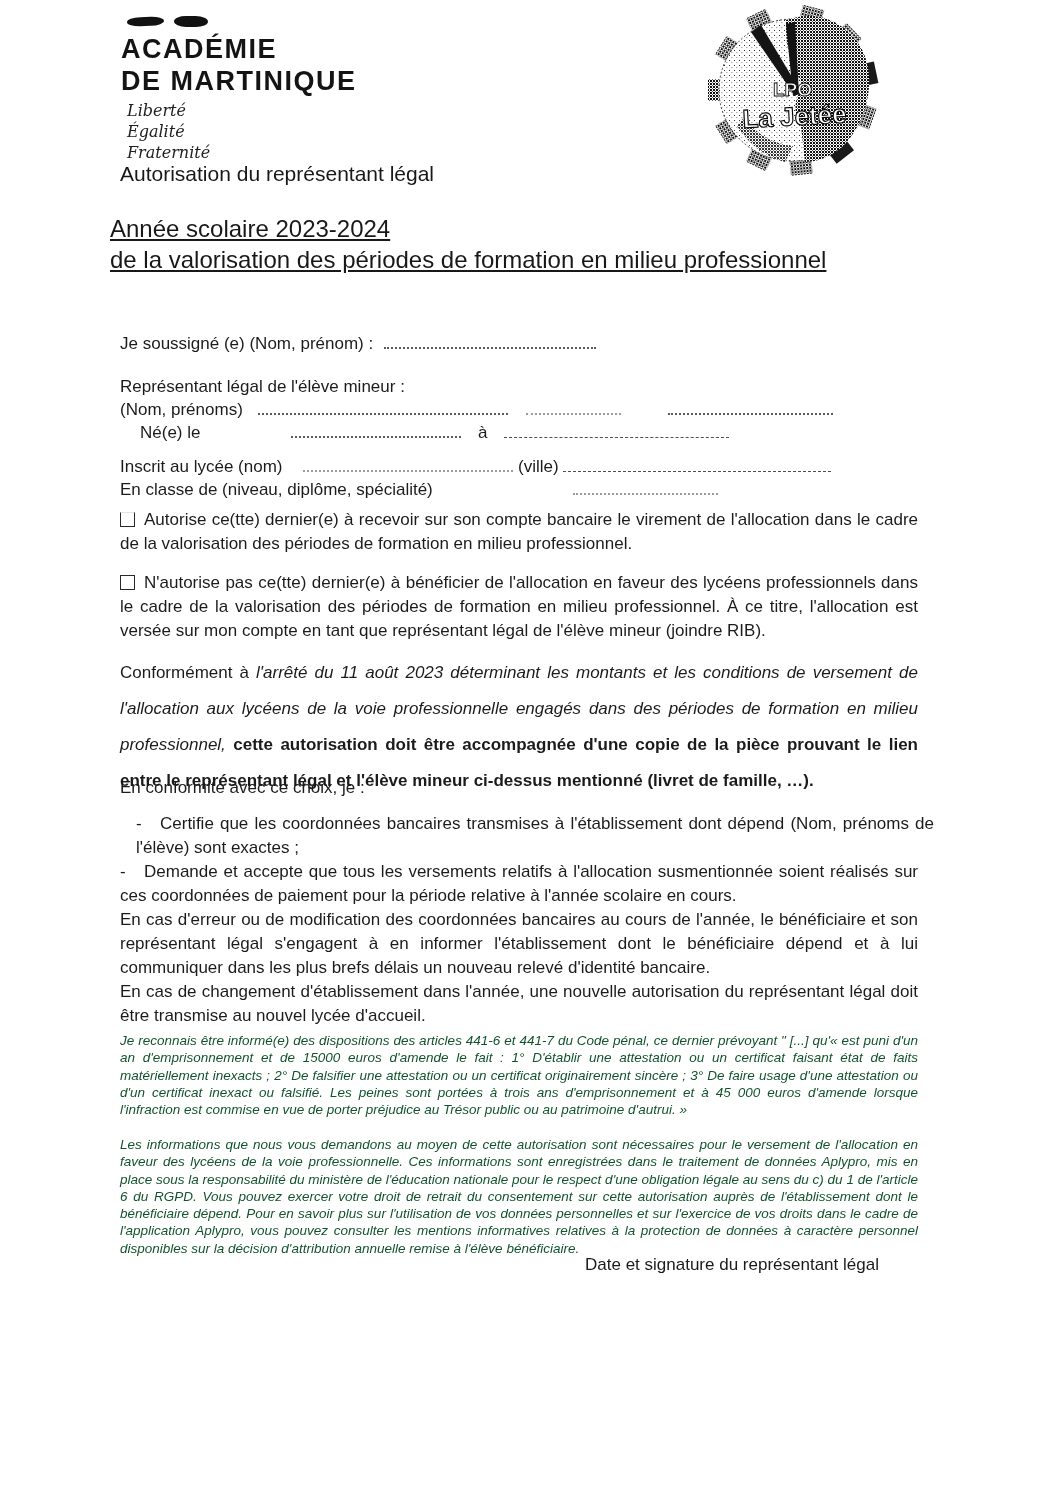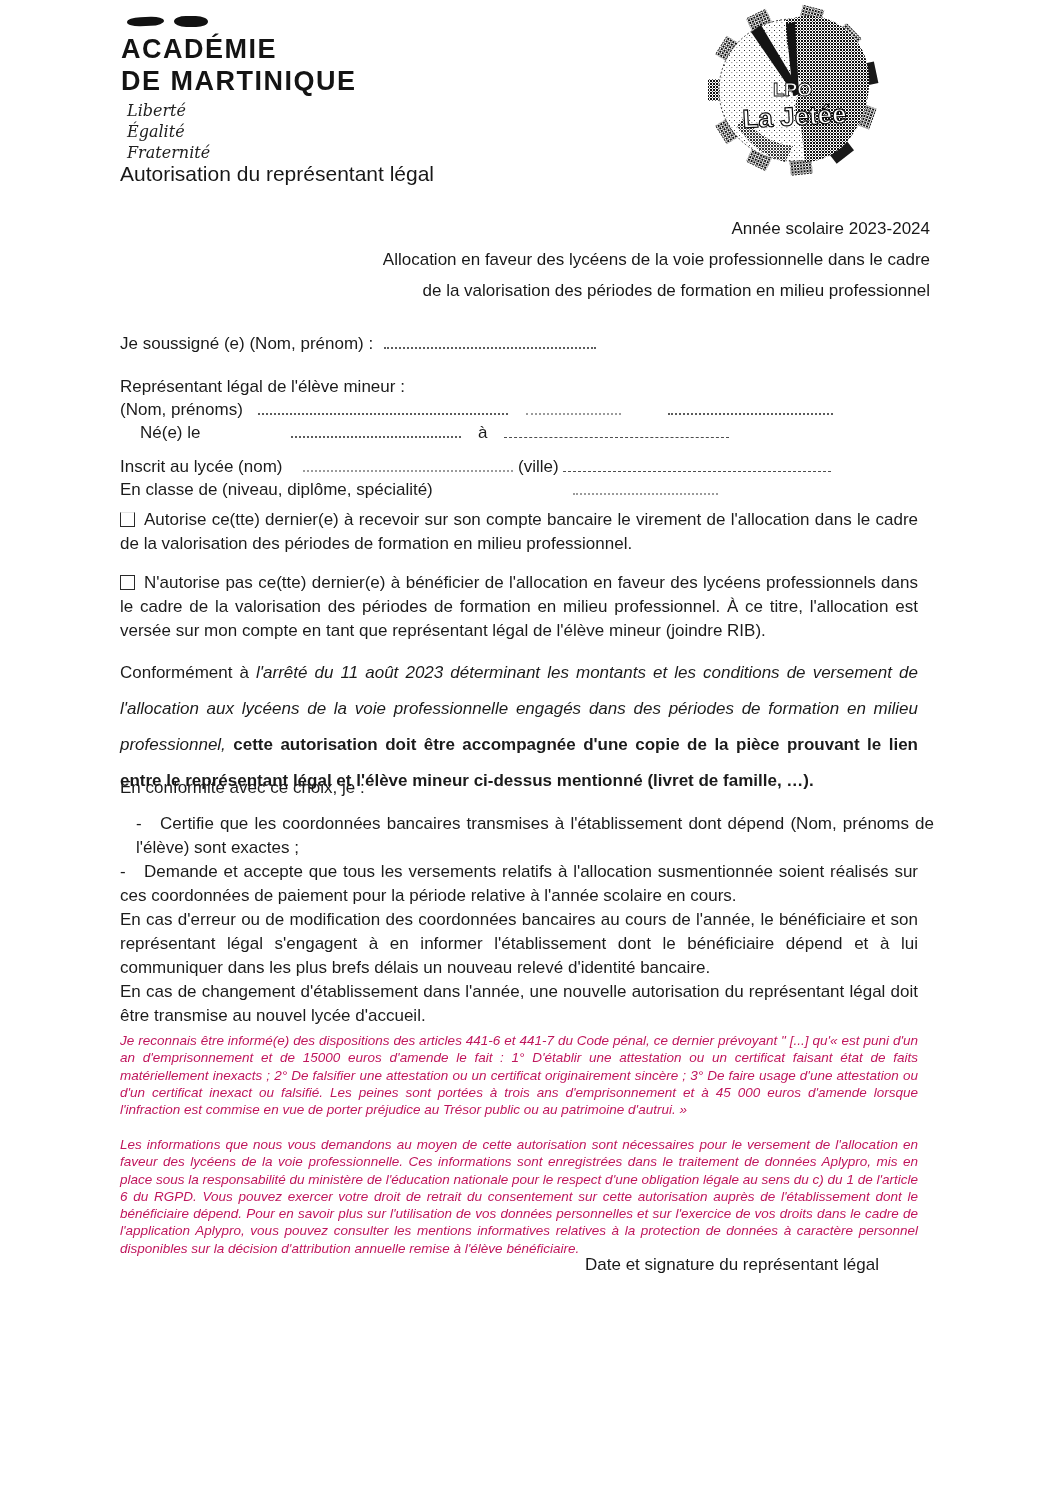--- a/index.html
+++ b/index.html
@@ -21,37 +21,37 @@
     font-weight:bold;font-size:27px;line-height:32px;
     letter-spacing:1.5px;color:#161616;
   }
   .motto{
     left:127px;top:100px;
     font-family:"DejaVu Serif",serif;font-style:italic;
     font-size:16px;line-height:21px;color:#222;
   }
   .doctype{left:120px;top:162px;font-size:21px;color:#1a1a1a;}
   
-  .titleblock{left:110px;top:213px;width:820px;text-align:right;
-    font-size:17px;line-height:31px;color:#1a1a1a;}
+  .titleblock{left:110px;top:213px;width:820px;text-align:left;
+    font-size:24px;line-height:31px;color:#1a1a1a;text-decoration:underline;}
   
   .bt{font-size:17px;line-height:24px;color:#1d1d1d;}
   .col{left:120px;width:798px;}
   .just{text-align:justify;}
   
   .dl{display:inline-block;border-bottom:2px dotted #5c5c5c;height:13px;vertical-align:baseline;}
   .dl.faint{border-bottom-color:#9a9a9a;}
   .dl.dash{border-bottom:1.5px dashed #4f4f4f;}
   
   .cb{display:inline-block;width:13px;height:13px;border:1.8px solid #2b2b2b;
       margin-right:9px;transform:translateY(2px);background:#fff;}
   .cb.fadedtop{border-top-color:#e2e2e2;}
   .it{font-style:italic;}
   .bd{font-weight:bold;}
-  .fine{font-size:13.5px;line-height:17.3px;font-style:italic;color:#be185d;}
+  .fine{font-size:13.5px;line-height:17.3px;font-style:italic;color:#14532d;}
   .sig{left:585px;top:1255px;font-size:17px;color:#1c1c1c;}
   .bulletrow .mk{display:inline-block;width:24px;}
 </style>
 </head>
 <body>
 
 <div id="page">
 
   <div class="abs smudge" style="left:127px;top:17px;width:37px;height:9px;transform:rotate(-2deg);"></div>
   <div class="abs smudge" style="left:174px;top:16px;width:34px;height:11px;transform:rotate(1deg);"></div>
@@ -105,21 +105,20 @@
       <polygon points="102,92 58,28 68,21 108,88" fill="#161616"></polygon>
       <polygon points="100,92 93,20 102,18 106,90" fill="#161616"></polygon>
 
       <text x="80" y="92" font-family="Liberation Sans, sans-serif" font-size="19" font-weight="bold" fill="#ffffff" stroke="#0c0c0c" stroke-width="0.9">LPO</text>
       <text x="50" y="124" font-family="Liberation Sans, sans-serif" font-size="26" font-weight="bold" fill="#ffffff" stroke="#0c0c0c" stroke-width="1.2" transform="rotate(-3,50,124)">La Jetée</text>
     </svg>
   </div>
 
   <div class="abs titleblock">
     <div>Année scolaire 2023-2024</div>
-    <div>Allocation en faveur des lycéens de la voie professionnelle dans le cadre</div>
     <div>de la valorisation des périodes de formation en milieu professionnel</div>
   </div>
 
   <div class="abs bt" style="left:120px;top:332px;">
     <span>Je soussigné (e) (Nom, prénom) :</span>
     <span class="dl" style="width:212px;margin-left:6px;"></span>
   </div>
 
   <div class="abs bt" style="left:120px;top:375px;">Représentant légal de l'élève mineur :</div>
 

